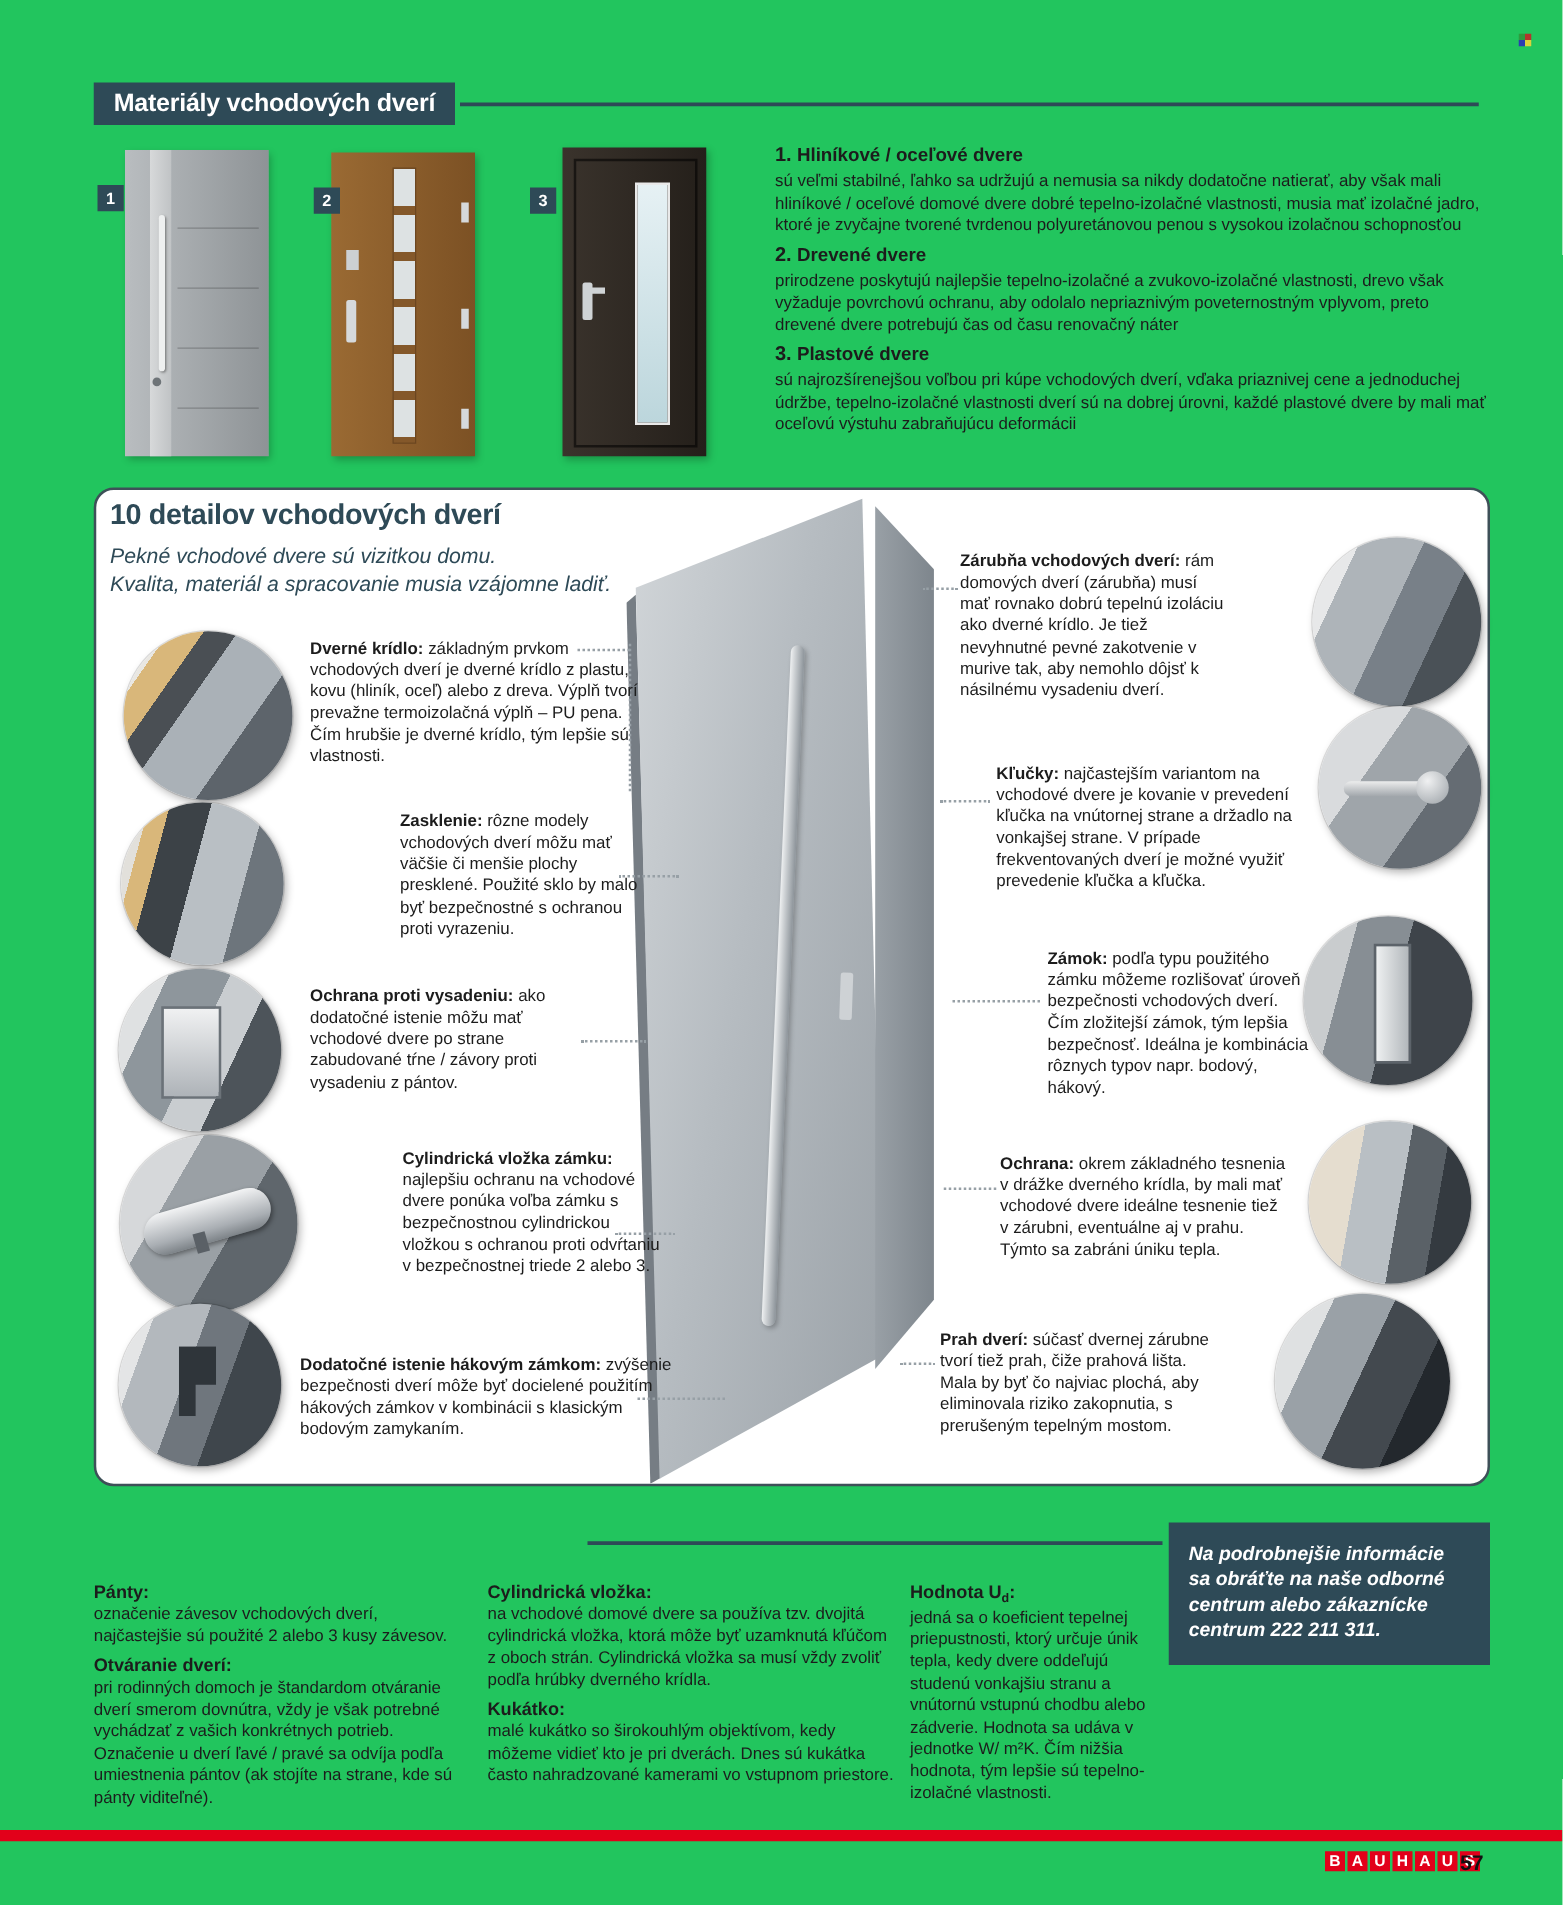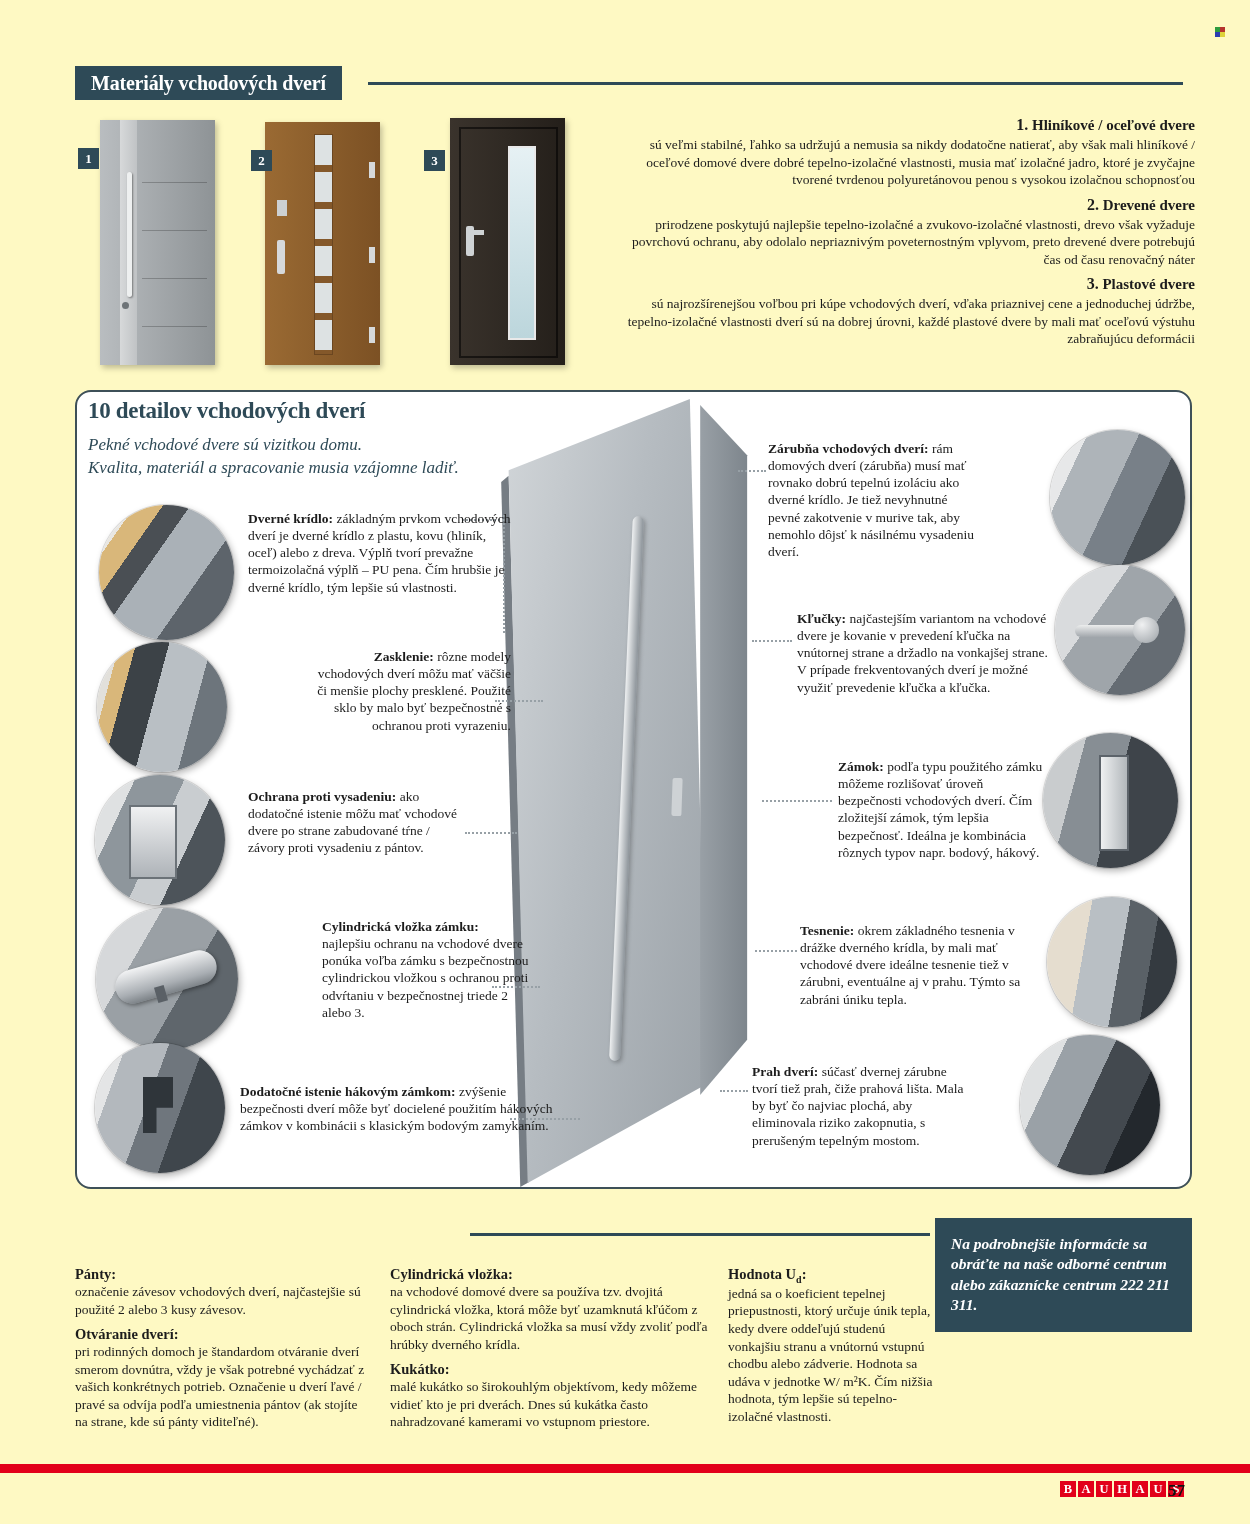--- a/index.html
+++ b/index.html
@@ -1,17 +1,17 @@
 <!DOCTYPE html>
 <html><head>
 <meta charset="utf-8">
 <style>
   html,body{margin:0;padding:0;background:#ffffff;}
   body{font-family:"Liberation Sans","DejaVu Sans",sans-serif;color:#1c1c1c;}
-  .page{position:relative;width:1250px;height:1524px;background:#fef9c3;overflow:hidden;font-family:Liberation Serif, serif;}
+  .page{position:relative;width:1250px;height:1524px;background:#22c55e;overflow:hidden;}
   .abs{position:absolute;}
 
   
   .band-box{position:absolute;background:#2e4a57;color:#fff;font-weight:bold;
     display:flex;align-items:center;padding:0 16px;letter-spacing:-0.2px;}
   .band-rule{position:absolute;background:#2e4a57;}
 
   
   .door-img{position:absolute;box-shadow:2px 3px 6px rgba(0,0,0,.25);}
   .num-badge{position:absolute;width:21px;height:21px;background:#2e4a57;color:#fff;
@@ -105,21 +105,21 @@
 
   <div class="door-img" style="left:450px;top:118px;width:115px;height:247px;
        background:linear-gradient(90deg,#3a332c,#241f1a);">
     <div class="shape" style="left:9px;top:9px;width:95px;height:227px;border:2px solid rgba(0,0,0,.55);"></div>
     <div class="shape" style="left:58px;top:28px;width:24px;height:190px;background:linear-gradient(180deg,#e6f1f4,#bcd6dc);border:2px solid #e9e9e9;"></div>
     <div class="shape" style="left:16px;top:108px;width:8px;height:30px;background:#cfd3d5;border-radius:2px;"></div>
     <div class="shape" style="left:22px;top:112px;width:12px;height:5px;background:#cfd3d5;"></div>
   </div>
   <div class="num-badge" style="left:424px;top:150px;">3</div>
 
-  <div class="abs" style="left:620px;top:116px;width:575px;text-align:right;">
+  <div class="abs" style="left:620px;top:116px;width:575px;">
     <p class="s1-item-title">
       <span class="s1-item-num">1.</span>
       <span>Hliníkové / oceľové dvere</span></p>
     <p class="s1-item-body">sú veľmi stabilné, ľahko sa udržujú a nemusia sa nikdy dodatočne natierať, aby však mali hliníkové / oceľové domové dvere dobré tepelno-izolačné vlastnosti, musia mať izolačné jadro, ktoré je zvyčajne tvorené tvrdenou polyuretánovou penou s vysokou izolačnou schopnosťou</p>
     <p class="s1-item-title">
       <span class="s1-item-num">2.</span>
       <span>Drevené dvere</span></p>
     <p class="s1-item-body">prirodzene poskytujú najlepšie tepelno-izolačné a zvukovo-izolačné vlastnosti, drevo však vyžaduje povrchovú ochranu, aby odolalo nepriaznivým poveternostným vplyvom, preto drevené dvere potrebujú čas od času renovačný náter</p>
     <p class="s1-item-title">
       <span class="s1-item-num">3.</span>
@@ -191,21 +191,21 @@
     <div class="shape" style="left:56px;top:22px;width:26px;height:92px;background:linear-gradient(90deg,#eef0f1,#b2b7bb);border:2px solid #5c636a;"></div>
   </div>
   <div class="circle" style="left:1047px;top:897px;width:130px;height:130px;
        background:linear-gradient(100deg,#e5ddcf 0 30%,#b9bfc4 30% 55%,#5a6167 55% 75%,#343a40 75%);"></div>
   <div class="circle" style="left:1020px;top:1035px;width:140px;height:140px;
        background:linear-gradient(115deg,#dfe1e2 0 24%,#9aa1a7 24% 48%,#43494f 48% 72%,#23282d 72%);"></div>
 
   <p class="callout" style="left:248px;top:510px;width:265px;">
     <b>Dverné krídlo:</b>
     <span>základným prvkom vchodových dverí je dverné krídlo z plastu, kovu (hliník, oceľ) alebo z dreva. Výplň tvorí prevažne termoizolačná výplň – PU pena. Čím hrubšie je dverné krídlo, tým lepšie sú vlastnosti.</span></p>
-  <p class="callout" style="left:306px;top:648px;width:205px;text-align:right;">
+  <p class="callout" style="left:320px;top:648px;width:205px;">
     <b>Zasklenie:</b>
     <span>rôzne modely vchodových dverí môžu mať väčšie či menšie plochy presklené. Použité sklo by malo byť bezpečnostné s ochranou proti vyrazeniu.</span></p>
   <p class="callout" style="left:248px;top:788px;width:215px;">
     <b>Ochrana proti vysadeniu:</b>
     <span>ako dodatočné istenie môžu mať vchodové dvere po strane zabudované tŕne / závory proti vysadeniu z pántov.</span></p>
   <p class="callout" style="left:322px;top:918px;width:208px;">
     <b>Cylindrická vložka zámku:</b>
     <span>najlepšiu ochranu na vchodové dvere ponúka voľba zámku s bezpečnostnou cylindrickou vložkou s ochranou proti odvŕtaniu v bezpečnostnej triede 2 alebo 3.</span></p>
   <p class="callout" style="left:240px;top:1083px;width:315px;">
     <b>Dodatočné istenie hákovým zámkom:</b>
@@ -214,21 +214,21 @@
   <p class="callout" style="left:768px;top:440px;width:212px;">
     <b>Zárubňa vchodových dverí:</b>
     <span>rám domových dverí (zárubňa) musí mať rovnako dobrú tepelnú izoláciu ako dverné krídlo. Je tiež nevyhnutné pevné zakotvenie v murive tak, aby nemohlo dôjsť k násilnému vysadeniu dverí.</span></p>
   <p class="callout" style="left:797px;top:610px;width:252px;">
     <b>Kľučky:</b>
     <span>najčastejším variantom na vchodové dvere je kovanie v prevedení kľučka na vnútornej strane a držadlo na vonkajšej strane. V prípade frekventovaných dverí je možné využiť prevedenie kľučka a kľučka.</span></p>
   <p class="callout" style="left:838px;top:758px;width:212px;">
     <b>Zámok:</b>
     <span>podľa typu použitého zámku môžeme rozlišovať úroveň bezpečnosti vchodových dverí. Čím zložitejší zámok, tým lepšia bezpečnosť. Ideálna je kombinácia rôznych typov napr. bodový, hákový.</span></p>
   <p class="callout" style="left:800px;top:922px;width:232px;">
-    <b>Tesnenie:</b>
+    <b>Ochrana:</b>
     <span>okrem základného tesnenia v drážke dverného krídla, by mali mať vchodové dvere ideálne tesnenie tiež v zárubni, eventuálne aj v prahu. Týmto sa zabráni úniku tepla.</span></p>
   <p class="callout" style="left:752px;top:1063px;width:218px;">
     <b>Prah dverí:</b>
     <span>súčasť dvernej zárubne tvorí tiež prah, čiže prahová lišta. Mala by byť čo najviac plochá, aby eliminovala riziko zakopnutia, s prerušeným tepelným mostom.</span></p>
 
   <div class="band-rule" style="left:470px;top:1233px;width:460px;height:3px;"></div>
 
   <div class="abs" style="left:75px;top:1266px;width:295px;">
     <p class="term-title">Pánty:</p>
     <p class="term-body">označenie závesov vchodových dverí, najčastejšie sú použité 2 alebo 3 kusy závesov.</p>

